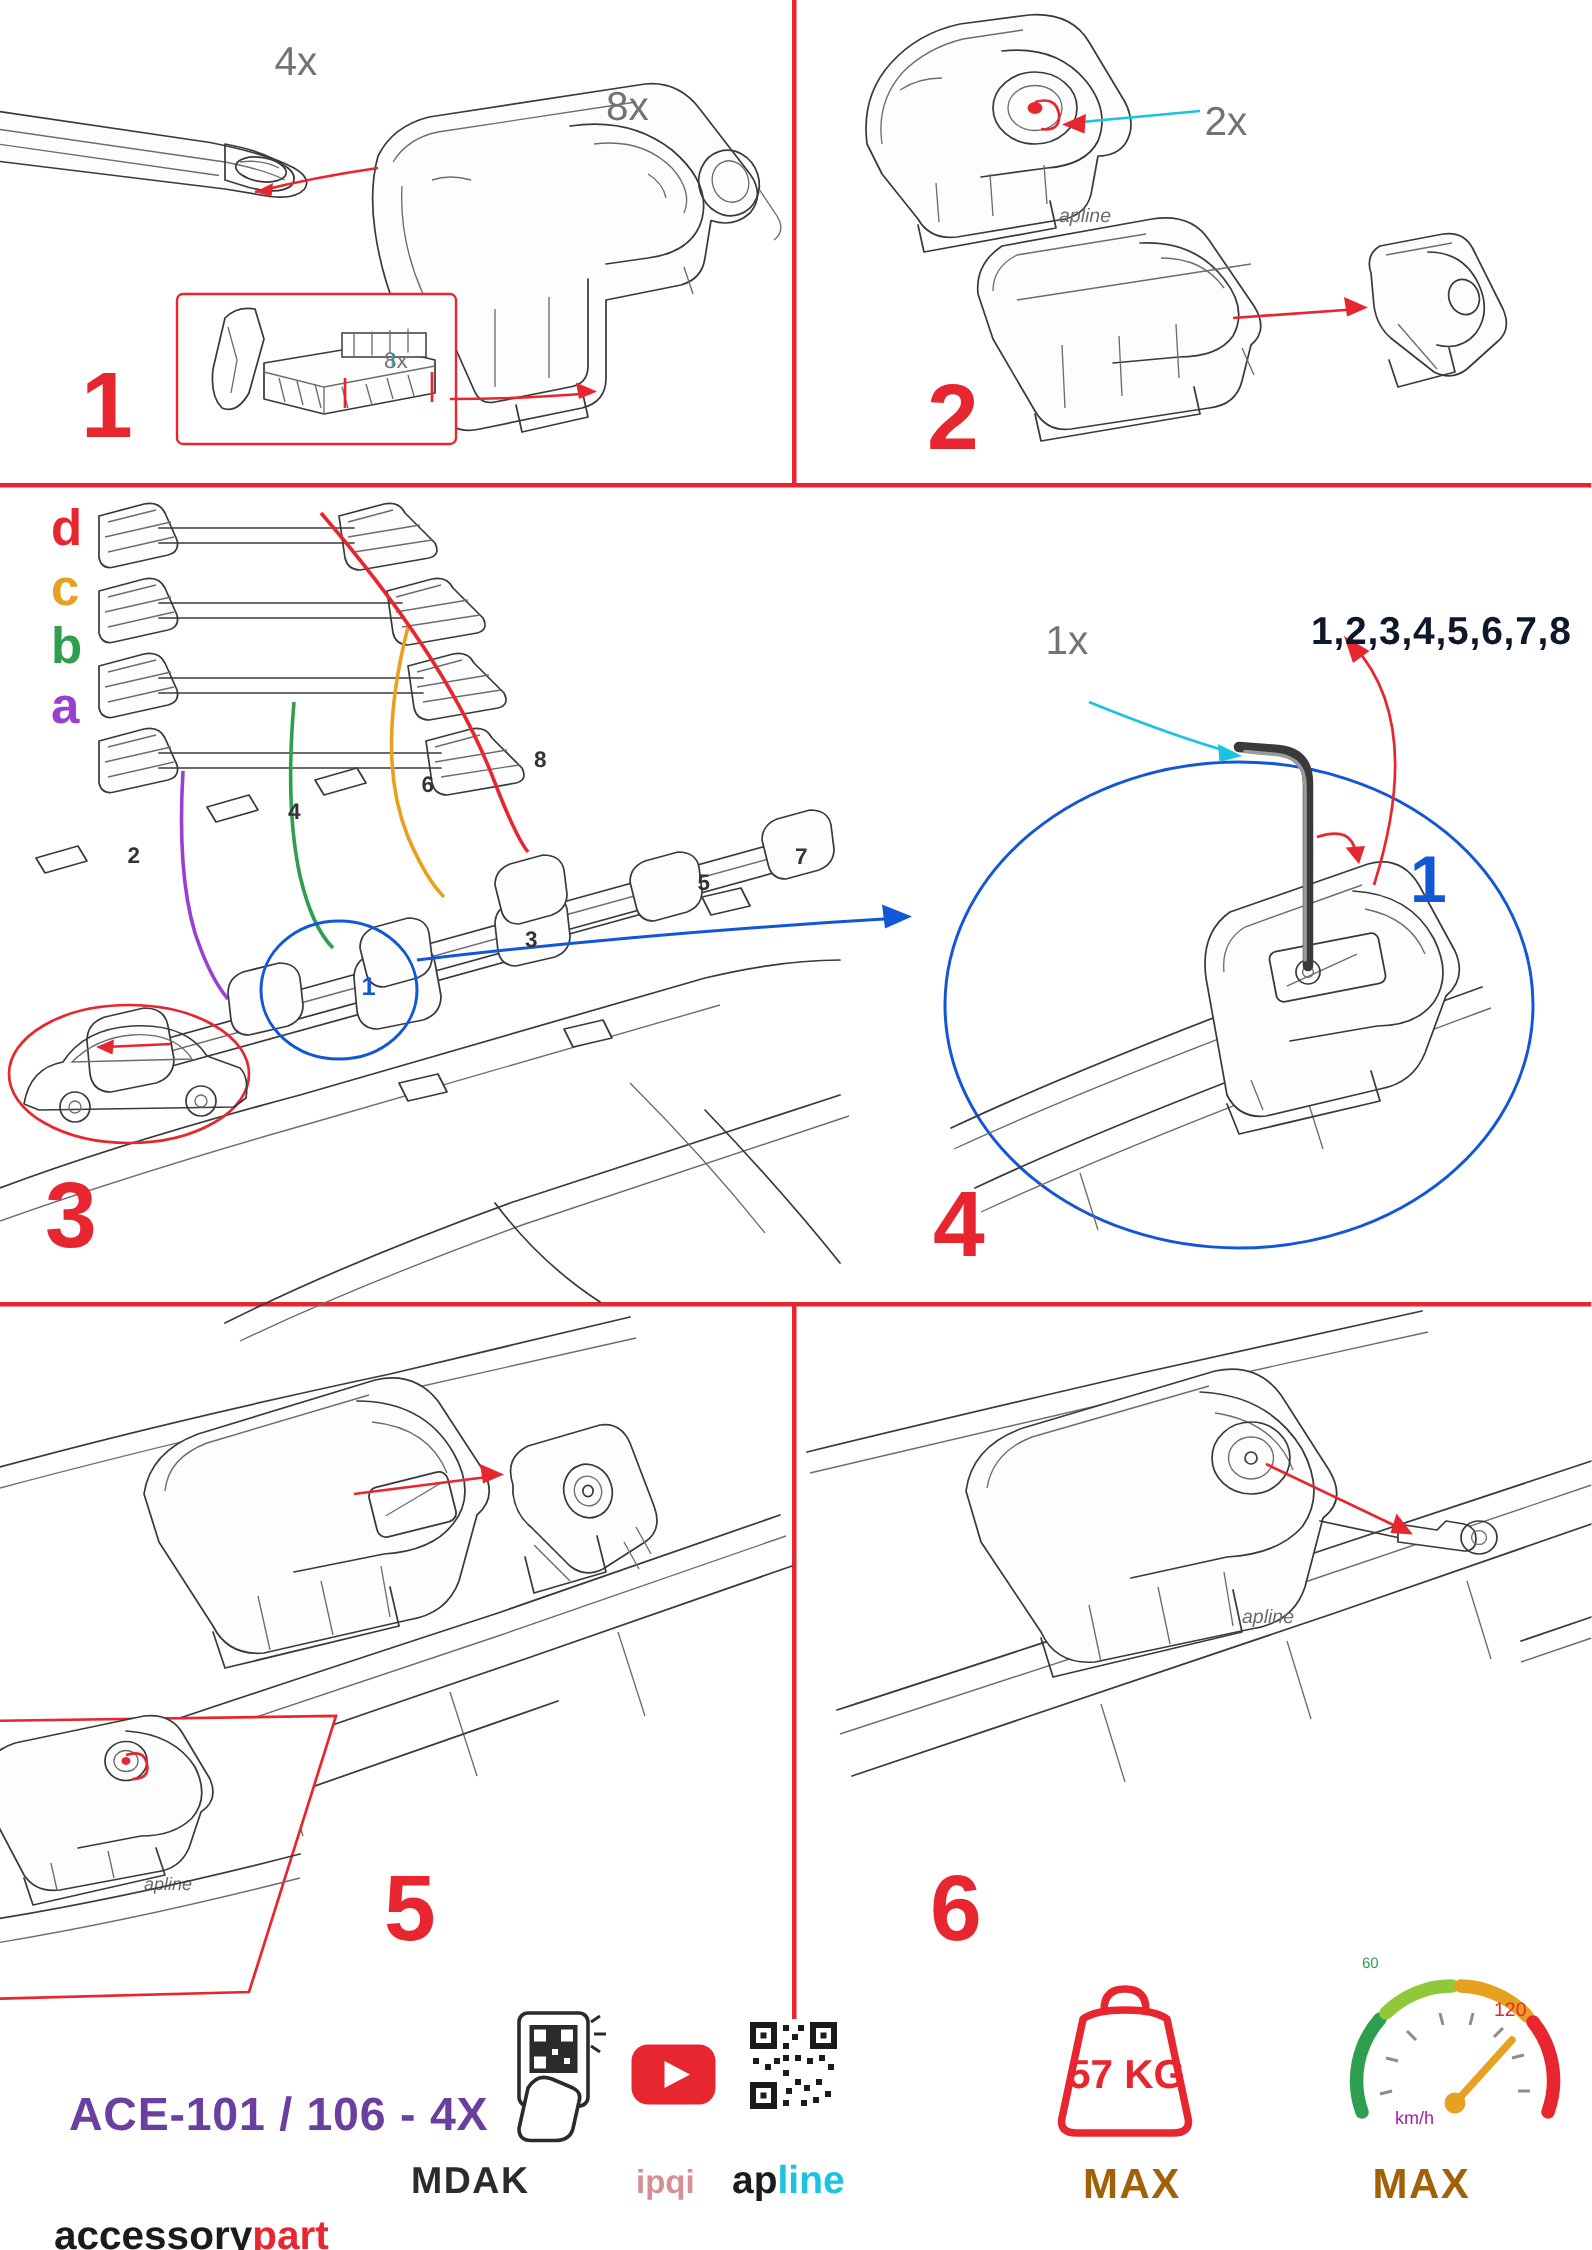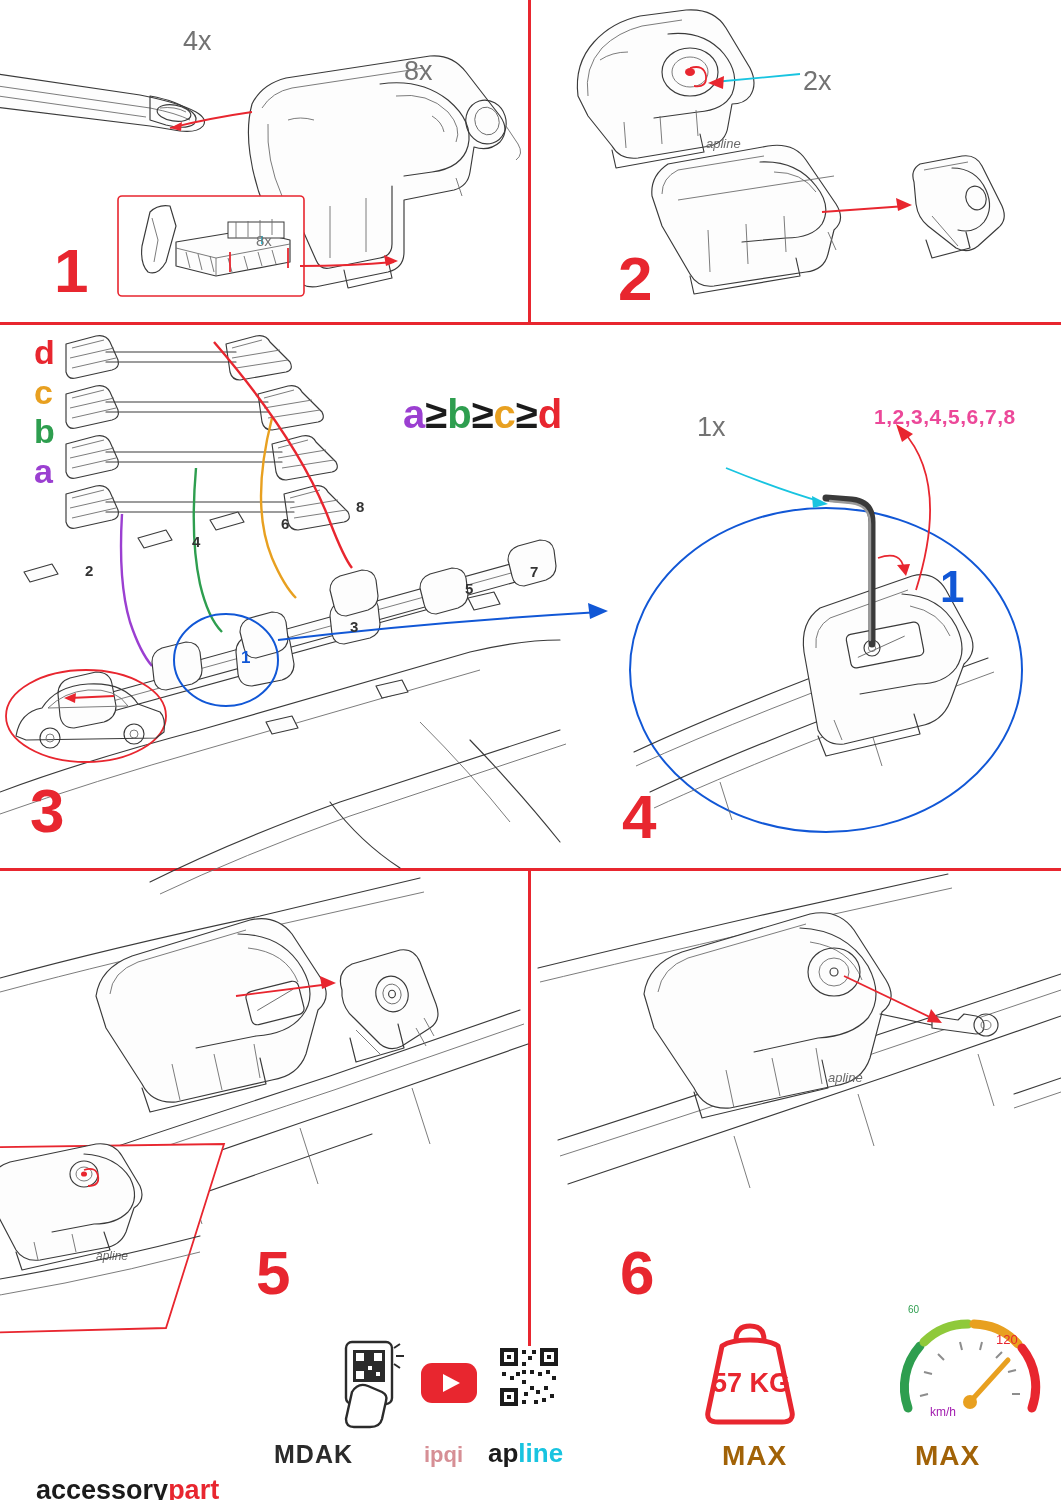--- a/index.html
+++ b/index.html
@@ -12,21 +12,21 @@
   svg{position:absolute;left:0;top:0;overflow:visible;}
   .ln{fill:none;stroke:#3a3a3a;stroke-width:1.15;stroke-linejoin:round;stroke-linecap:round;}
   .ln2{fill:none;stroke:#6d6d6d;stroke-width:0.9;}
   .lnf{fill:#fdfdfd;stroke:#3a3a3a;stroke-width:1.15;stroke-linejoin:round;}
   .red{fill:none;stroke:#e8262f;stroke-width:1.8;}
   .redf{fill:#e8262f;}
   .blue{fill:none;stroke:#1157d6;stroke-width:2;}
   .cy{fill:none;stroke:#18c4e0;stroke-width:1.8;}
   .abcd{position:absolute;font-size:34px;font-weight:700;font-family:"Liberation Sans",sans-serif;}
   .smallnum{position:absolute;font-size:15px;color:#333;font-weight:600;}
-  .seq{position:absolute;font-size:21px;font-weight:700;color:#ec4899;letter-spacing:0.5px;}
+  .seq{position:absolute;font-size:26px;font-weight:700;color:#0f172a;letter-spacing:0.5px;}
   .footer-code{position:absolute;font-family:"Liberation Sans",sans-serif;font-size:31px;font-weight:700;color:#6b3fa0;letter-spacing:0.5px;}
   .acc{position:absolute;font-size:27px;font-weight:700;color:#1b1b1b;margin-top:37px;}
   .acc .rd{color:#e8262f;}
   .mdak{position:absolute;font-size:25px;font-weight:700;color:#2b2b2b;letter-spacing:1px;}
   .ipqi{position:absolute;font-size:22px;color:#d68f95;font-weight:600;}
   .apline{position:absolute;font-size:26px;font-weight:700;color:#1b1b1b;}
   .apline .cy2{color:#18c4e0;}
   .maxlabel{position:absolute;font-size:28px;font-weight:700;color:#a16207;letter-spacing:1px;}
   .kgtxt{position:absolute;font-size:27px;font-weight:700;color:#e8262f;}
   .tinytxt{position:absolute;font-size:10px;color:#a21caf;}
@@ -224,23 +224,20 @@
       <circle class="ln2" cx="126" cy="60" r="4"></circle>
       <path class="red" stroke-width="2" d="M106 22 L62 24"></path>
       <path class="redf" d="M56 24 l12 -5 l-1 10 z"></path>
     </g>
   </svg>
   <div class="abcd" style="left:34px;top:333px;color:#e8262f">d</div>
   <div class="abcd" style="left:34px;top:373px;color:#e8a020">c</div>
   <div class="abcd" style="left:34px;top:412px;color:#2e9e4f">b</div>
   <div class="abcd" style="left:34px;top:452px;color:#9b3fd1">a</div>
 
-  <div style="position:absolute;left:403px;top:392px;font-size:40px;font-weight:700;">
-    <span style="color:#9b3fd1">a</span><span style="color:#1b1b1b">≥</span><span style="color:#2e9e4f">b</span><span style="color:#1b1b1b">≥</span><span style="color:#e8a020">c</span><span style="color:#1b1b1b">≥</span><span style="color:#e8262f">d</span>
-  </div>
 
   <div class="smallnum" style="left:85px;top:562px">2</div>
   <div class="smallnum" style="left:350px;top:618px">3</div>
   <div class="smallnum" style="left:192px;top:533px">4</div>
   <div class="smallnum" style="left:465px;top:580px">5</div>
   <div class="smallnum" style="left:281px;top:515px">6</div>
   <div class="smallnum" style="left:530px;top:563px">7</div>
   <div class="smallnum" style="left:356px;top:498px">8</div>
   <div style="position:absolute;left:241px;top:648px;font-size:17px;color:#1157d6;font-weight:700">1</div>
   <div class="step-num" style="left:30px;top:780px">3</div>
@@ -356,20 +353,21 @@
     <path class="ln" d="M352 146 L418 160 Q436 162 440 152"></path>
     <path class="lnf" d="M404 148 L430 152 L436 146 L448 148 Q456 150 456 158 Q456 166 448 166 L404 160 Z"></path>
     <ellipse class="ln" cx="458" cy="157" rx="12" ry="11"></ellipse>
     <ellipse class="ln2" cx="458" cy="157" rx="5" ry="4.6"></ellipse>
 
     <path class="red" stroke-width="2" d="M316 108 L408 152"></path>
     <path class="redf" d="M414 155 l-11 -14 l-4 13 z"></path>
   </svg>
   <div class="step-num" style="left:620px;top:1242px">6</div>
 
+  <div class="footer-code" style="left:46px;top:1392px">ACE-101 / 106 - 4X</div>
   <div class="acc" style="left:36px;top:1438px"><span>accessory</span><span class="rd">part</span></div>
 
   <svg width="80" height="90" viewBox="0 0 80 90" style="left:338px;top:1340px">
     <rect x="8" y="2" width="46" height="62" rx="6" fill="#fff" stroke="#2b2b2b" stroke-width="2.4"></rect>
     <rect x="15" y="10" width="32" height="32" fill="#2b2b2b"></rect>
     <rect x="18" y="13" width="8" height="8" fill="#fff"></rect>
       <rect x="36" y="13" width="8" height="8" fill="#fff"></rect>
       <rect x="18" y="31" width="8" height="8" fill="#fff"></rect>
     <rect x="30" y="26" width="4" height="4" fill="#fff"></rect>
       <rect x="38" y="32" width="4" height="4" fill="#fff"></rect>

